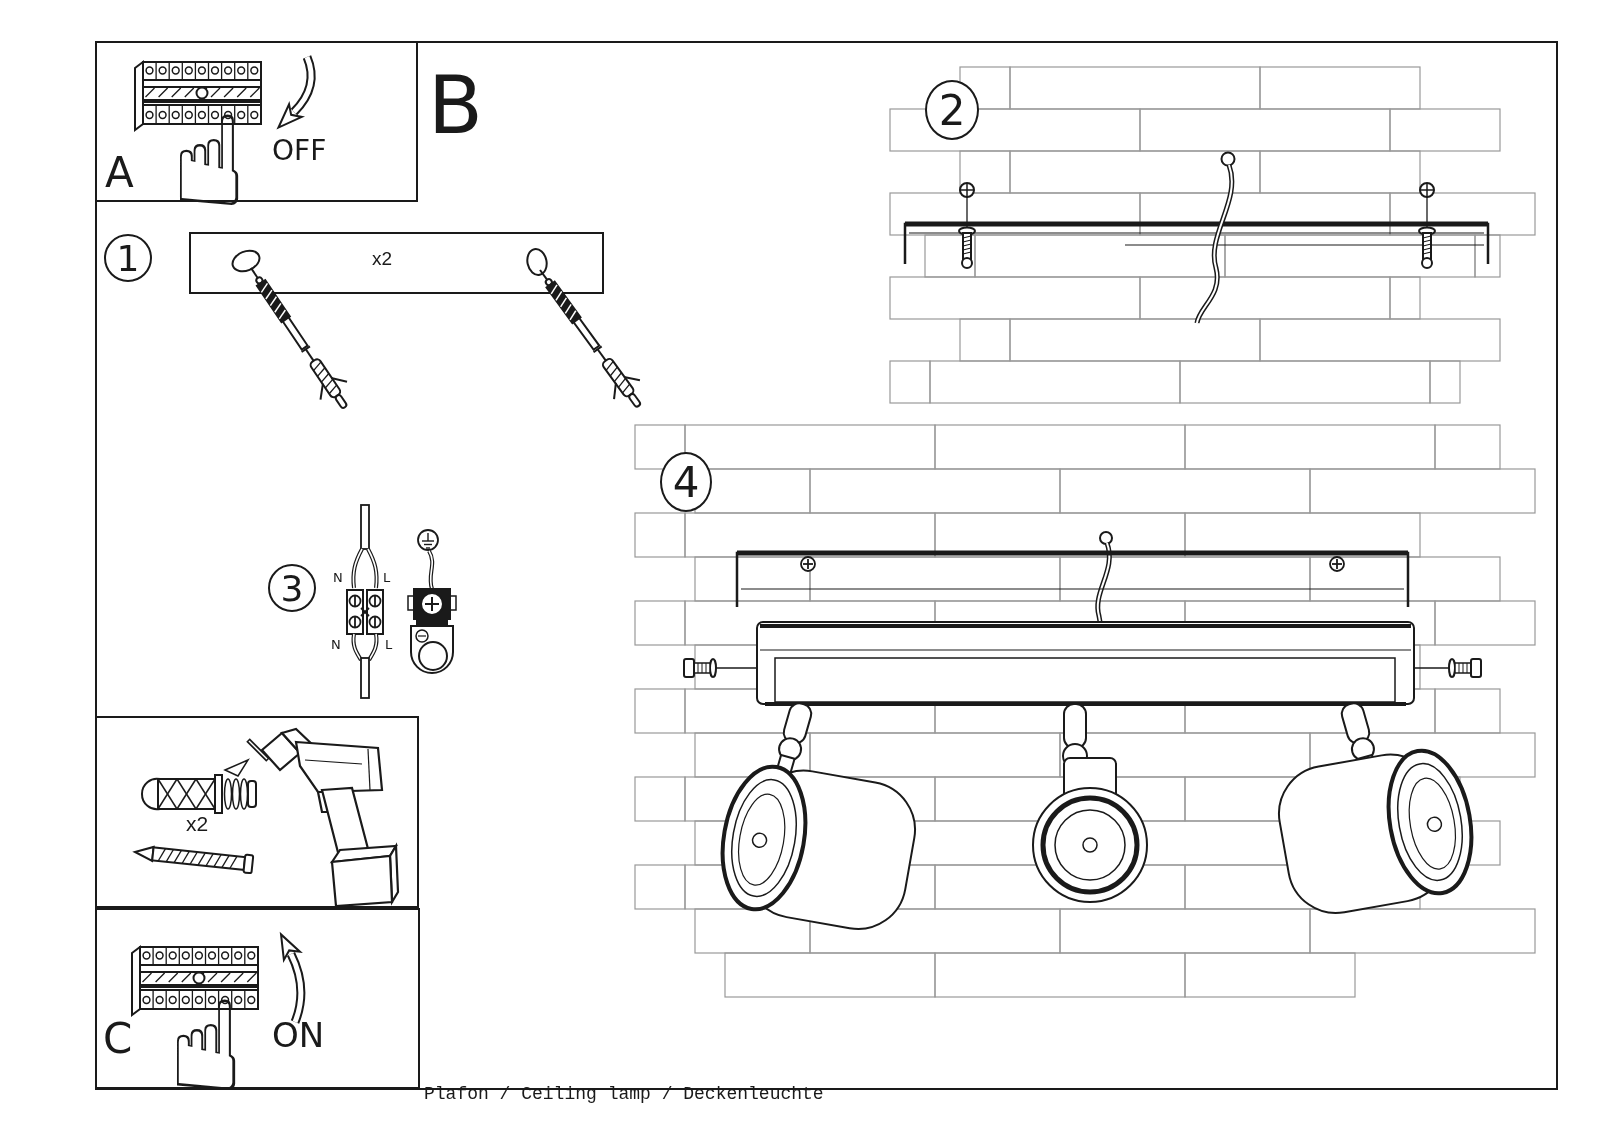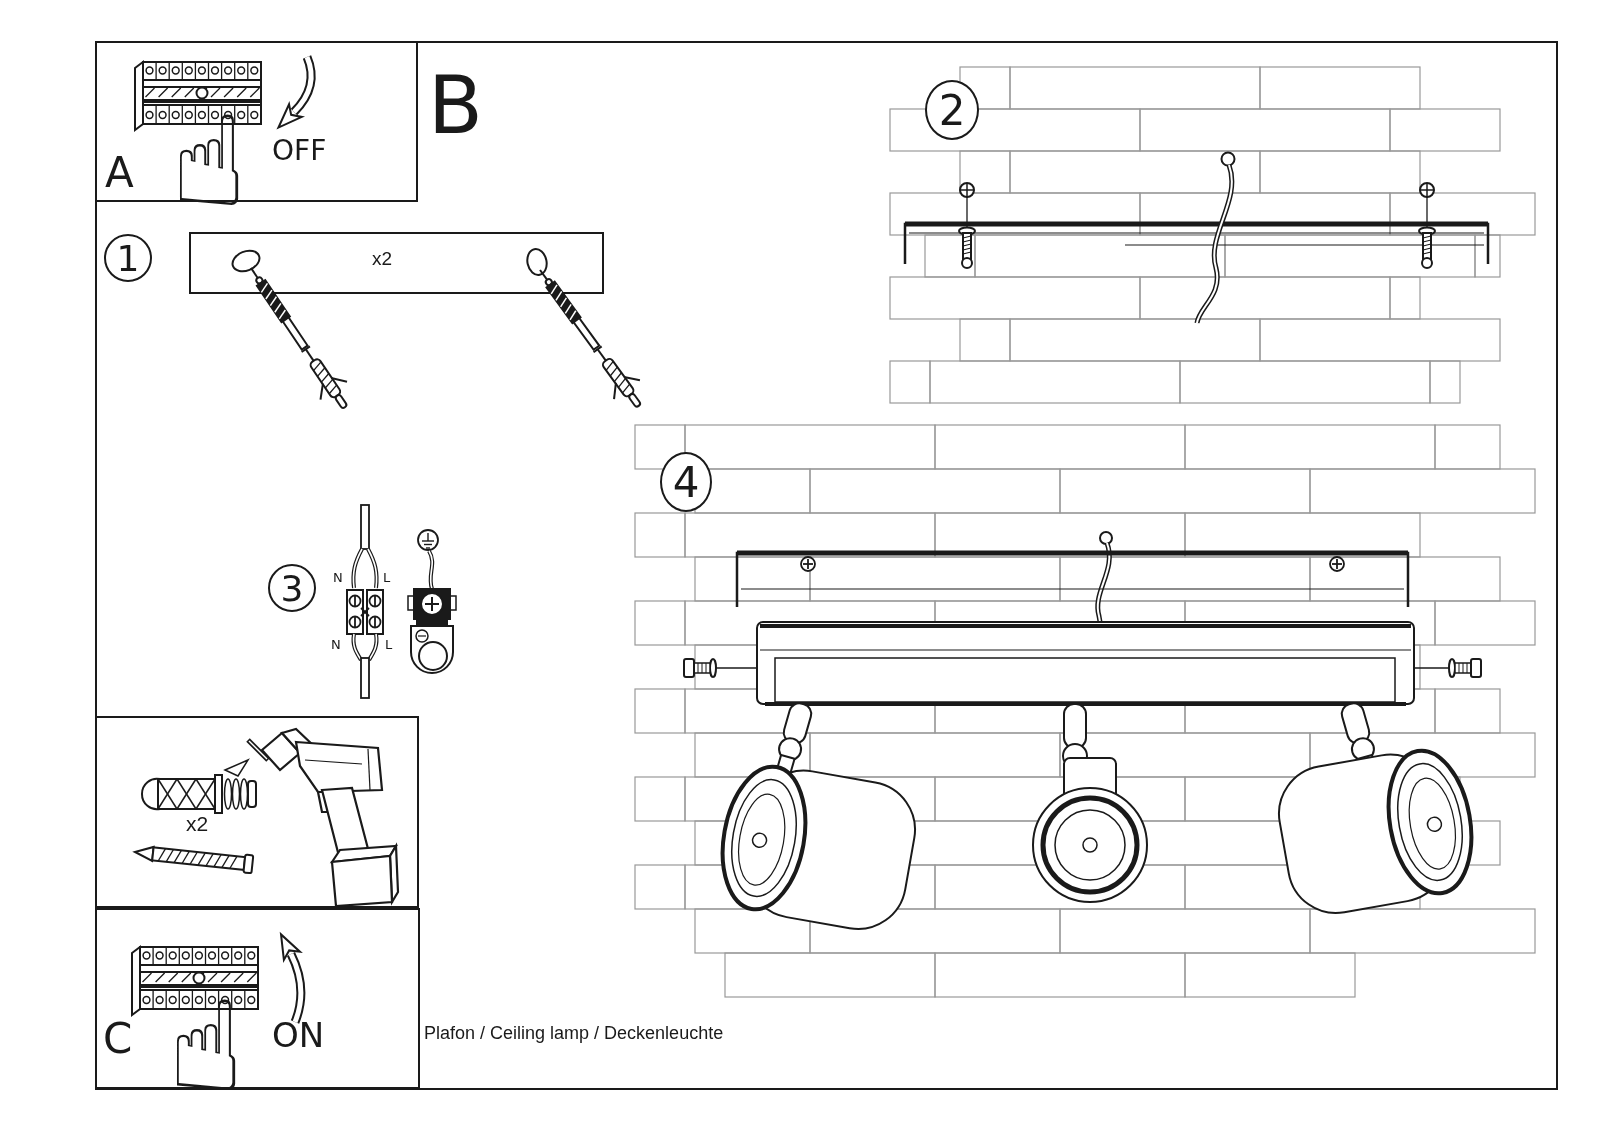--- a/index.html
+++ b/index.html
@@ -452,14 +452,14 @@
   <div class="lbl big" style="left:272px;top:1018px;font-size:34px;">ON</div>
 
   <div class="lbl" style="left:372px;top:249px;font-size:19px;">x2</div>
   <div class="lbl" style="left:186px;top:813px;font-size:21px;">x2</div>
 
   <div class="lbl nl" style="left:333px;top:571px;">N</div>
   <div class="lbl nl" style="left:383px;top:571px;">L</div>
   <div class="lbl nl" style="left:331px;top:638px;">N</div>
   <div class="lbl nl" style="left:385px;top:638px;">L</div>
 
-  <div class="lbl cap" style="left:424px;top:1024px;">Plafon / Ceiling lamp / Deckenleuchte</div>
+  <div class="lbl cap" style="left:424px;top:1085px;font-family:Liberation Mono, monospace;">Plafon / Ceiling lamp / Deckenleuchte</div>
 </div>
 
 </body></html>

